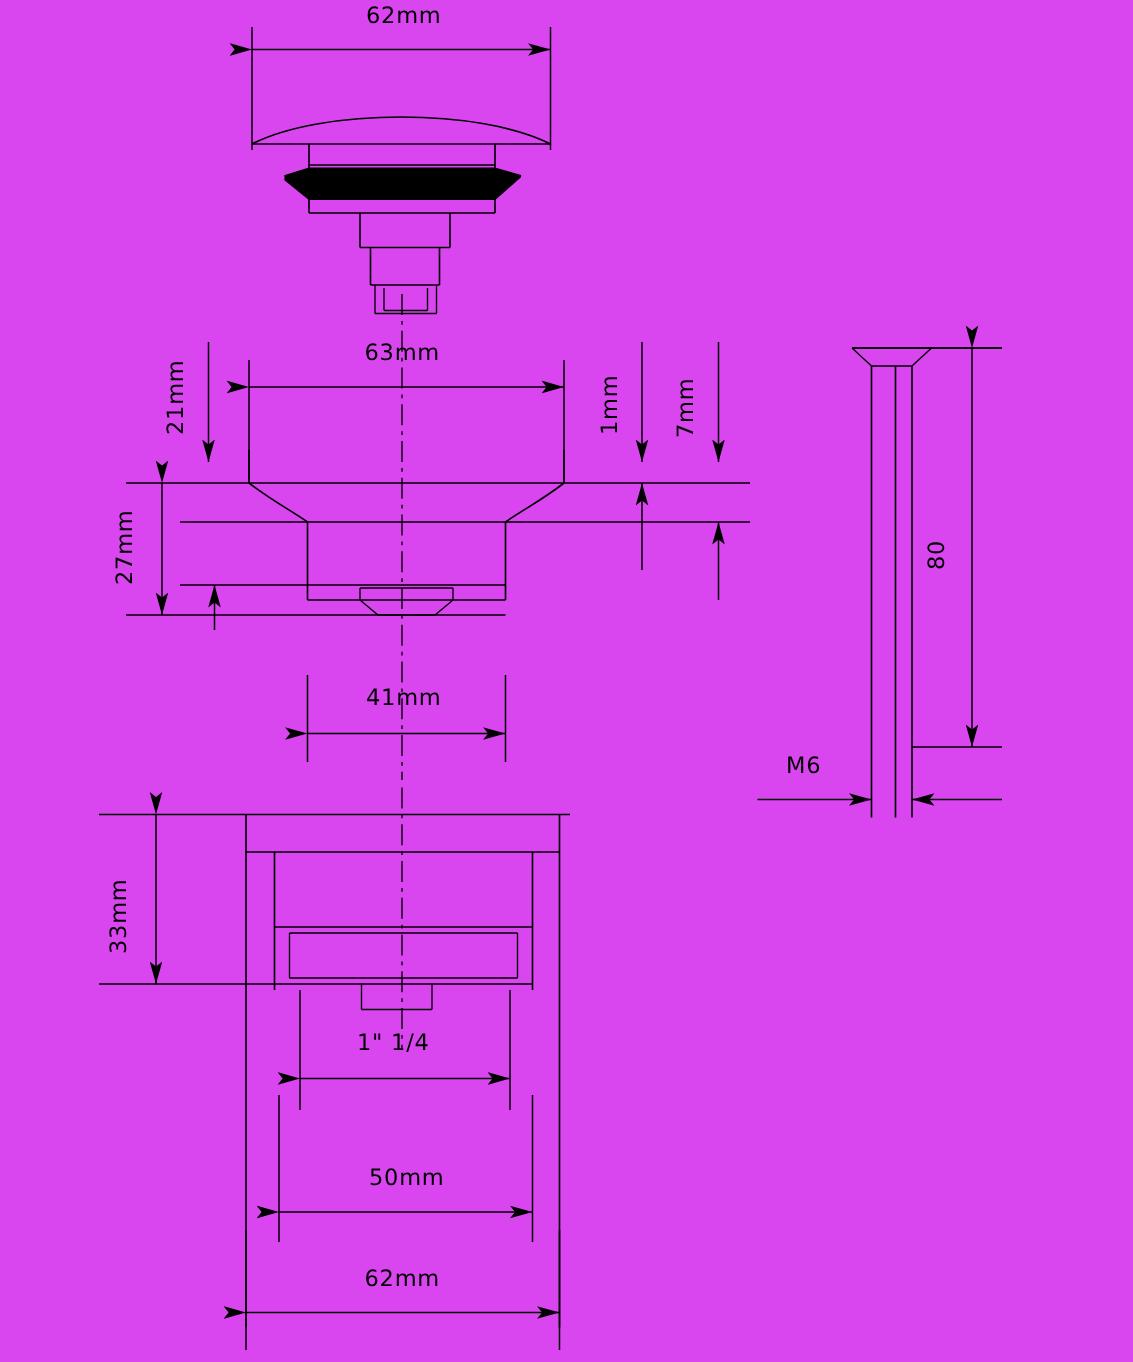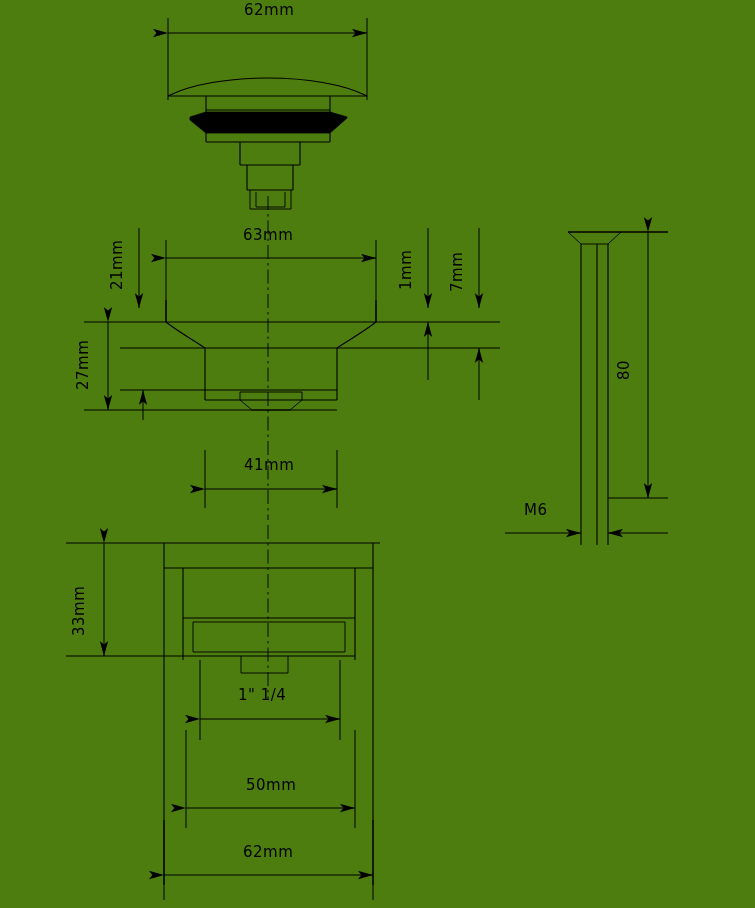--- a/index.html
+++ b/index.html
@@ -8,21 +8,21 @@
     padding: 0;
     background: #ffffff;
   }
   body {
     font-family: "DejaVu Sans", sans-serif;
   }
   #drawing-root {
     position: relative;
     width: 755px;
     height: 908px;
-    background: #4d7c0f;
+    background: #d946ef;
     overflow: hidden;
   }
   svg#drawing-svg {
     display: block;
     width: 755px;
     height: 908px;
   }
   .ln {
     stroke: #000000;
     stroke-width: 1.1;

